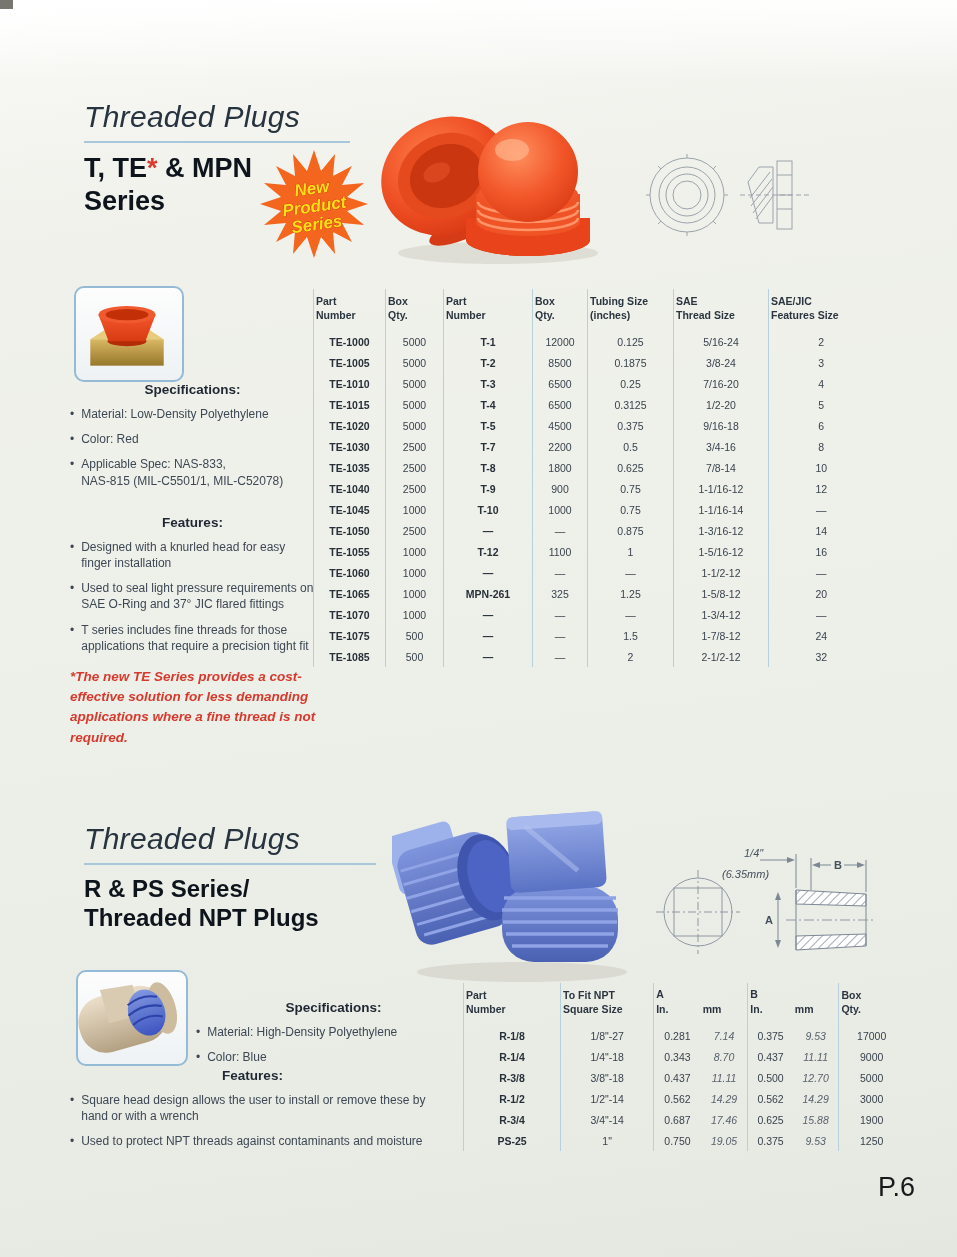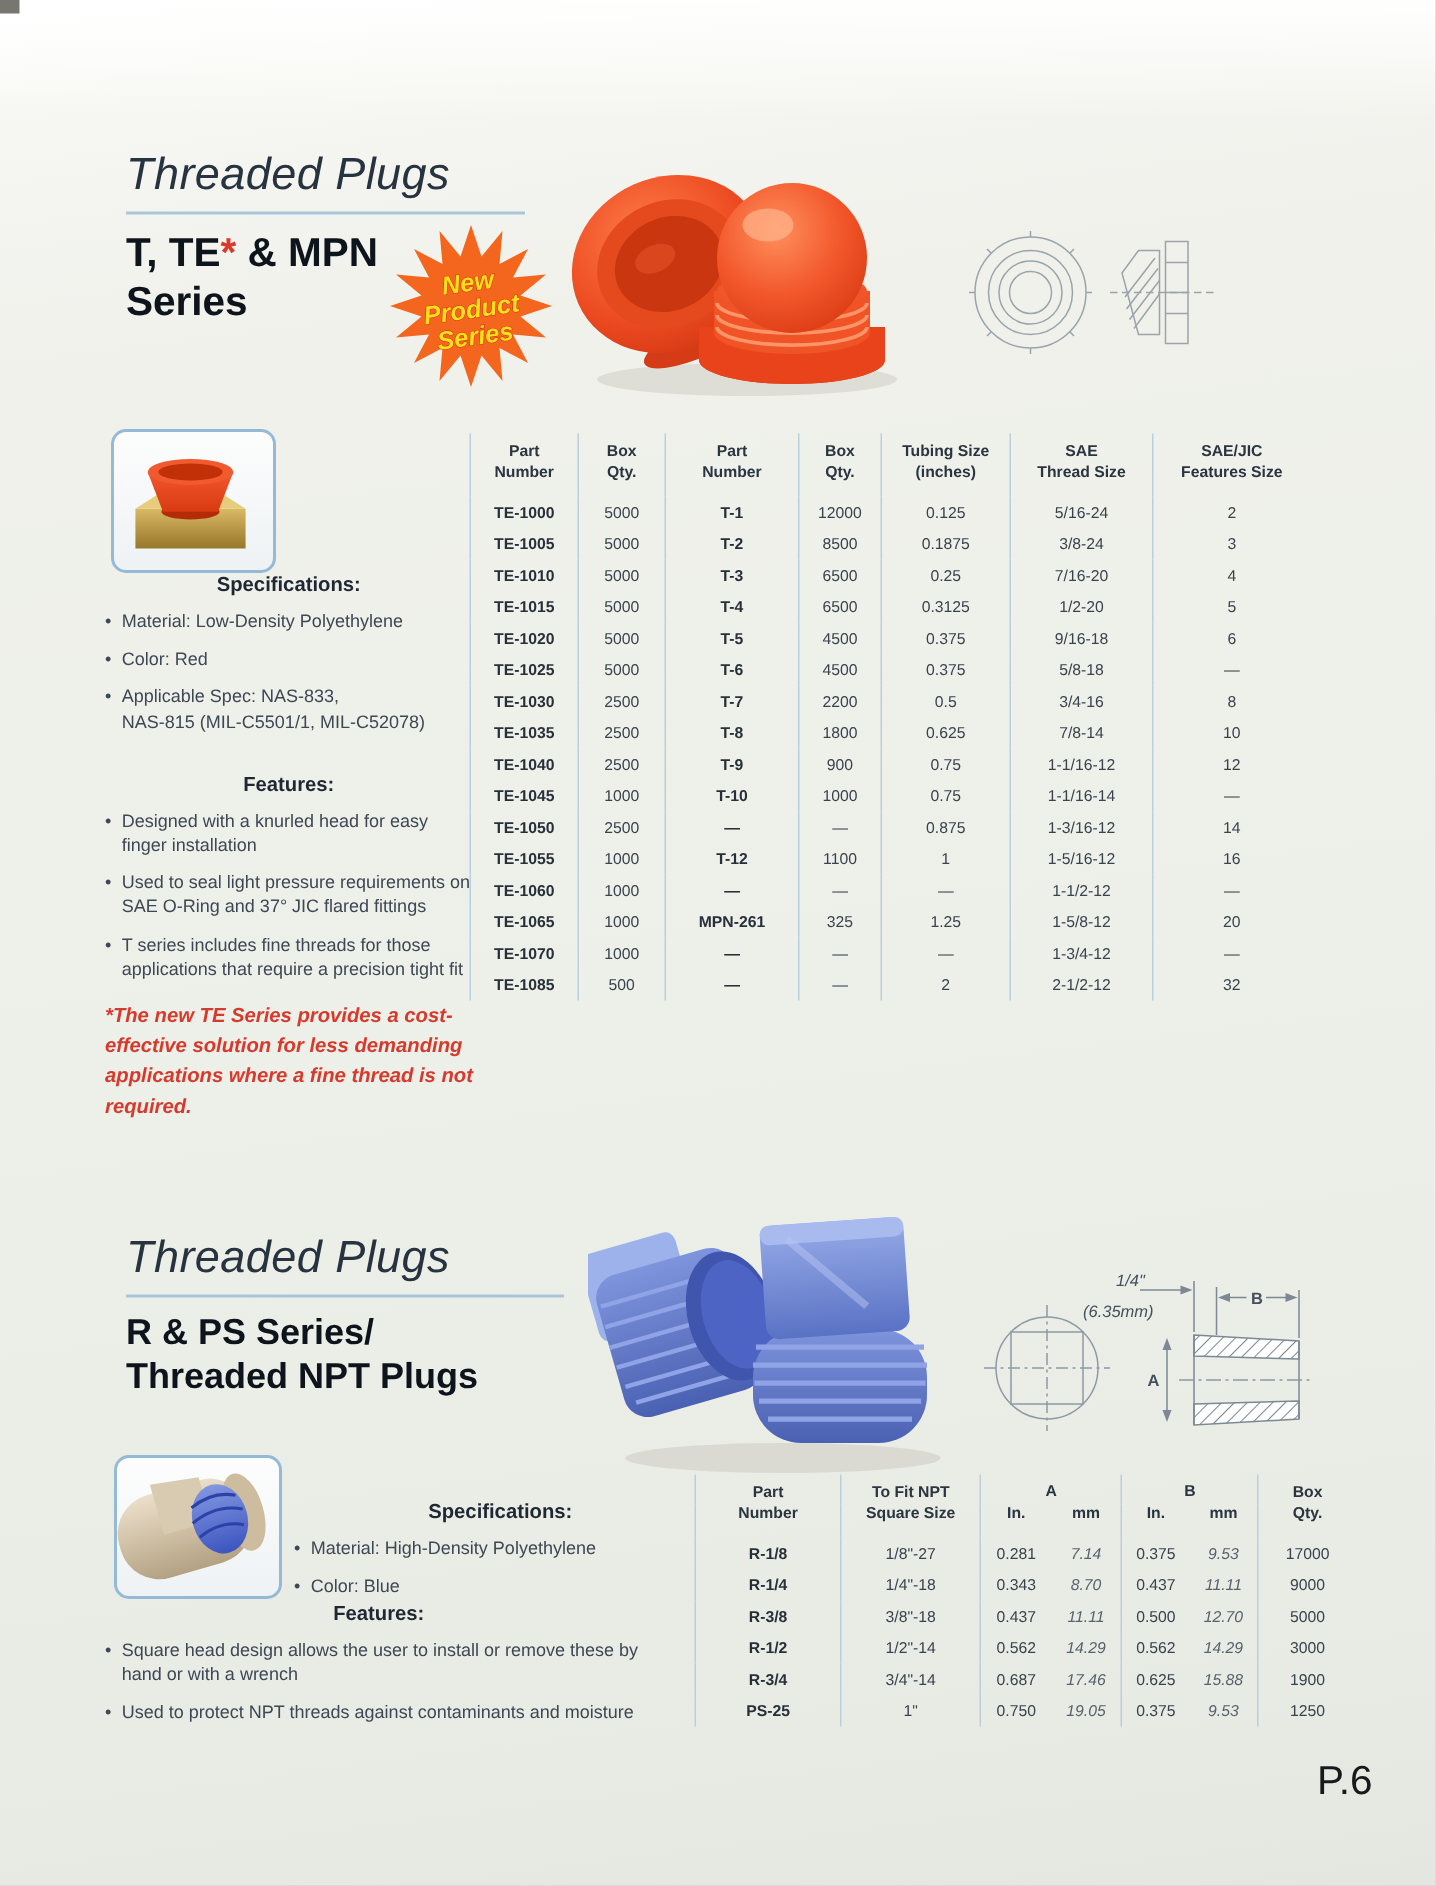--- a/index.html
+++ b/index.html
@@ -46,21 +46,21 @@
   .li { display:flex; gap:7px; margin-bottom:9px; font-size:12px; color:#3d4854; line-height:1.35; }
   .dot { flex:0 0 auto; }
   .txt { white-space:pre-line; }
   .note { color:#d63a2d; font-weight:bold; font-style:italic; font-size:13.5px; line-height:1.5; margin-top:13px; }
 
   
   .t1wrap { position:absolute; left:313px; top:289px; width:560px; }
   .t2wrap { position:absolute; left:463px; top:983px; width:441px; }
   table.dtable { border-collapse:collapse; table-layout:fixed; width:100%;
     font-size:10.5px; color:#39434e; }
-  .dtable th { font-weight:bold; text-align:center; vertical-align:middle;
+  .dtable th { font-weight:bold; text-align:left; vertical-align:middle;
     padding:6px 2px 9px 2px; line-height:1.3; white-space:pre-line; color:#2b3540; }
   .dtable th.grp { padding:5px 2px 0 2px; }
   .dtable th.sub { padding:0 2px 8px 2px; }
   .dtable td { text-align:center; height:21px; padding:0 2px; }
   .bl { border-left:1px solid #b9cfdc; }
   .b { font-weight:bold; color:#273039; }
   .i { font-style:italic; color:#58626d; }
 
   .pagenum { position:absolute; left:878px; top:1172px; font-size:27px; color:#17191b; }
 
@@ -273,29 +273,20 @@
           <tr>
             <td class="b bl">TE-1020</td>
             <td class="bl">5000</td>
             <td class="b bl">T-5</td>
             <td class="bl">4500</td>
             <td class="bl">0.375</td>
             <td class="bl">9/16-18</td>
             <td class="bl">6</td>
           </tr>
           <tr>
-            <td class="b bl">TE-1025</td>
-            <td class="bl">5000</td>
-            <td class="b bl">T-6</td>
-            <td class="bl">4500</td>
-            <td class="bl">0.375</td>
-            <td class="bl">5/8-18</td>
-            <td class="bl">—</td>
-          </tr>
-          <tr>
             <td class="b bl">TE-1030</td>
             <td class="bl">2500</td>
             <td class="b bl">T-7</td>
             <td class="bl">2200</td>
             <td class="bl">0.5</td>
             <td class="bl">3/4-16</td>
             <td class="bl">8</td>
           </tr>
           <tr>
             <td class="b bl">TE-1035</td>
@@ -361,20 +352,29 @@
             <td class="bl">20</td>
           </tr>
           <tr>
             <td class="b bl">TE-1070</td>
             <td class="bl">1000</td>
             <td class="b bl">—</td>
             <td class="bl">—</td>
             <td class="bl">—</td>
             <td class="bl">1-3/4-12</td>
             <td class="bl">—</td>
+          </tr>
+          <tr>
+            <td class="b bl">TE-1075</td>
+            <td class="bl">500</td>
+            <td class="b bl">—</td>
+            <td class="bl">—</td>
+            <td class="bl">1.5</td>
+            <td class="bl">1-7/8-12</td>
+            <td class="bl">24</td>
           </tr>
           <tr>
             <td class="b bl">TE-1085</td>
             <td class="bl">500</td>
             <td class="b bl">—</td>
             <td class="bl">—</td>
             <td class="bl">2</td>
             <td class="bl">2-1/2-12</td>
             <td class="bl">32</td>
           </tr>

